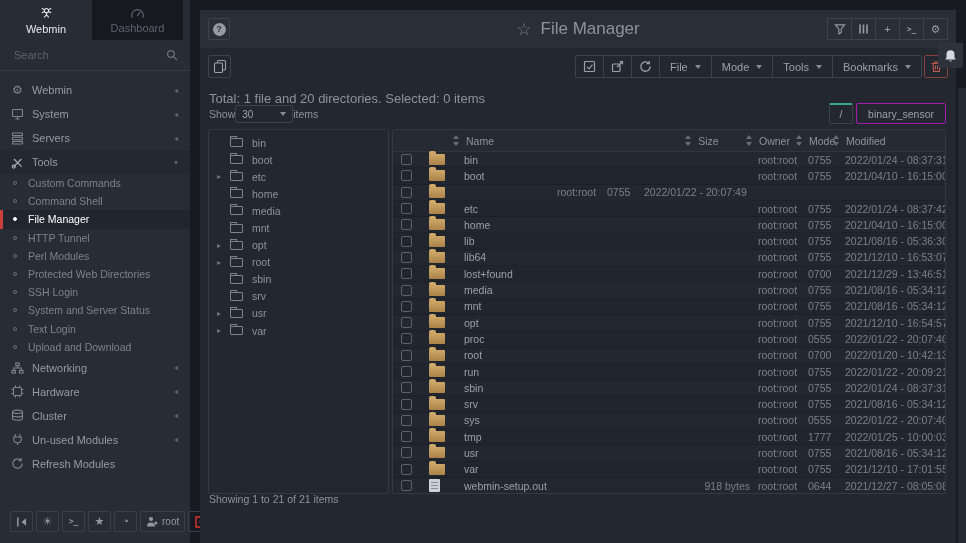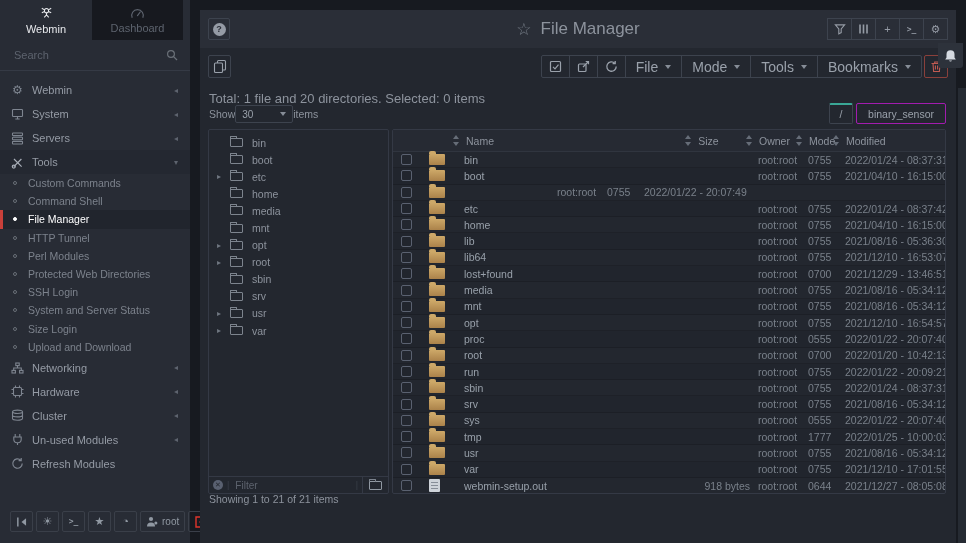--- a/index.html
+++ b/index.html
@@ -38,21 +38,21 @@
   .help-btn{position:absolute;left:8px;top:8px;width:22px;height:22px;border:1px solid #3d434e;border-radius:2px;display:flex;align-items:center;justify-content:center;cursor:pointer}
   .qmark{width:13px;height:13px;border-radius:50%;background:#959ba5;color:#2a2e37;font-size:9px;font-weight:bold;display:flex;align-items:center;justify-content:center}
   .title-wrap{position:absolute;left:0;right:0;top:0;height:38px;display:flex;align-items:center;justify-content:center;gap:9px;color:#8d939d;font-size:17px}
   .title-star{color:#767d87;font-size:17px}
   .hdr-icons{position:absolute;right:8px;top:8px;display:flex}
   .hibtn{width:25px;height:22px;border:1px solid #3d434e;margin-left:-1px;display:flex;align-items:center;justify-content:center;color:#959ba5;cursor:pointer;font-size:11px}
   .bell-tab{position:absolute;top:33px;right:-7px;width:25px;height:25px;background:#2d323b;border-radius:0 0 3px 3px;display:flex;align-items:center;justify-content:center;cursor:pointer;z-index:5}
 
   .copy-btn{position:absolute;left:8px;top:45px;width:23px;height:23px;border:1px solid #3d434e;border-radius:2px;display:flex;align-items:center;justify-content:center;cursor:pointer}
   .tb-group{position:absolute;right:34px;top:45px;display:flex;height:23px}
-  .tbtn{border:1px solid #3d434e;margin-left:-1px;display:flex;align-items:center;justify-content:center;padding:0 10px;font-size:14px;color:#9aa1ab;gap:7px;cursor:pointer;background:transparent}
+  .tbtn{border:1px solid #3d434e;margin-left:-1px;display:flex;align-items:center;justify-content:center;padding:0 10px;font-size:11px;color:#9aa1ab;gap:7px;cursor:pointer;background:transparent}
   .tbtn.iconic{padding:0 7px}
   .tbtn:first-child{border-radius:2px 0 0 2px}
   .tbtn:last-child{border-radius:0 2px 2px 0}
   .trash-btn{position:absolute;right:8px;top:45px;width:24px;height:23px;border:1px solid #8a403b;border-radius:2px;display:flex;align-items:center;justify-content:center;cursor:pointer}
   .caret{width:0;height:0;border-left:3.5px solid transparent;border-right:3.5px solid transparent;border-top:4px solid #868d97;display:inline-block}
 
   .total-line{position:absolute;left:9px;top:81px;font-size:13px;color:#8d939d}
   .controls-row{position:absolute;left:9px;top:95px;display:flex;align-items:center;font-size:10.5px;color:#8d939d}
   .show-select{width:58px;height:18px;border:1px solid #3d434e;border-radius:2px;display:flex;align-items:center;justify-content:space-between;padding:0 6px;font-size:10px;color:#9aa1ab;margin:0 0;cursor:pointer}
   .crumbs{position:absolute;right:10px;top:93px;display:flex;gap:3px;height:21px}
@@ -217,21 +217,21 @@
             <span>SSH Login</span>
           </li>
 
           <li class="subitem">
             <span class="bullet"></span>
             <span>System and Server Status</span>
           </li>
 
           <li class="subitem">
             <span class="bullet"></span>
-            <span>Size Login</span>
+            <span>Text Login</span>
           </li>
 
           <li class="subitem">
             <span class="bullet"></span>
             <span>Upload and Download</span>
           </li>
         </ul>
 
       <div class="cat">
         <span class="cicon">
@@ -497,29 +497,20 @@
             <span class="tfolder"></span>
             <span>usr</span>
           </div>
 
           <div class="tnode">
             <span class="tarrow">▸</span>
             <span class="tfolder"></span>
             <span>var</span>
           </div>
         </div>
-      <div class="filterbar">
-        <span class="clear-ic">✕</span>
-        <span class="fsep">|</span>
-        <input type="text" placeholder="Filter" style="">
-        <span class="fsep">|</span>
-        <span class="fb-folder">
-          <span class="tfolder" style="margin-right:0;border-color:#9098a2"></span>
-        </span>
-      </div>
     </div>
 
     <div class="table-panel">
       <div class="thead">
         <span class="c-check"></span>
         <span class="c-icon"></span>
         <span class="c-name th">
           <span class="sort"></span>
           <span>Name</span>
         </span>

